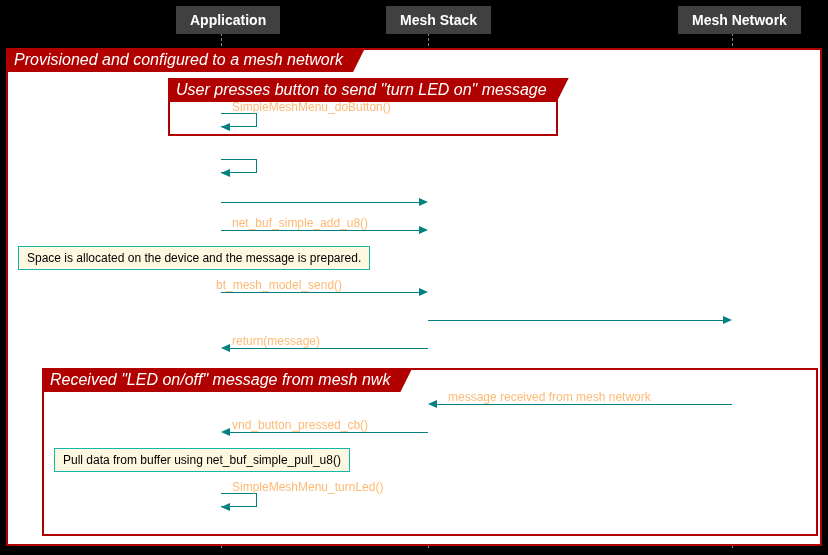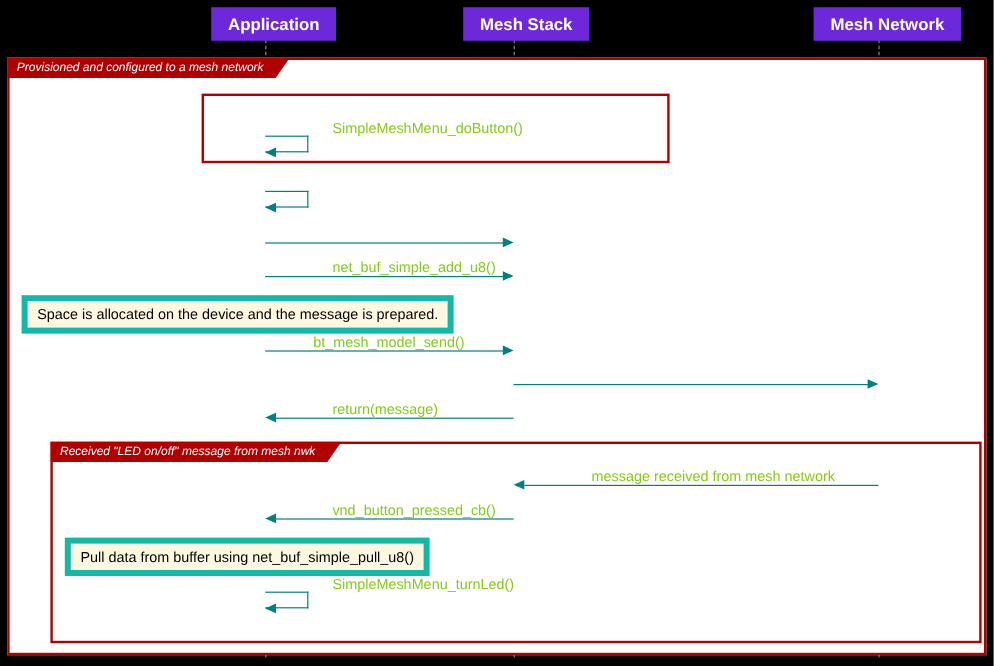--- a/index.html
+++ b/index.html
@@ -8,21 +8,21 @@
     font-family: sans-serif;
     font-size: 12px;
     width: 828px;
     height: 555px;
     position: relative;
     overflow: hidden;
   }
   .canvas { position: relative; width: 828px; height: 555px; }
   .participant {
     position: absolute;
-    background: #6d28d9;
+    background: #404040;
     color: #fff;
     padding: 6px 14px;
     font-size: 14px;
     font-weight: 600;
     text-align: center;
     z-index: 10;
   }
   .lifeline {
     position: absolute;
     width: 0;
@@ -35,47 +35,46 @@
     position: absolute;
     border: 2px solid #b00000;
     background: #fff;
     z-index: 2;
   }
   .box-label {
     position: absolute;
     background: #b00000;
     color: #fff;
     font-style: italic;
-    font-size: 10px;
+    font-size: 16px;
     padding: 3px 10px 3px 8px;
     clip-path: polygon(0 0, 100% 0, calc(100% - 12px) 100%, 0 100%);
     z-index: 6;
   }
   .inner-box {
     position: absolute;
     border: 2px solid #b00000;
     background: #fff;
     z-index: 4;
   }
   .note {
     position: absolute;
     background: #fff8e0;
-    border: 5px solid #14b8a6;
+    border: 1px solid #14b8a6;
     padding: 4px 8px;
     font-size: 12px;
     z-index: 7;
     white-space: nowrap;
   }
   .msg-label {
     position: absolute;
     font-size: 12px;
-    color: #84cc16;
+    color: #fdba74;
     z-index: 8;
     white-space: nowrap;
-    margin-left: 45px;
   }
   .arrow-line {
     position: absolute;
     height: 0;
     border-top: 1.3px solid #008080;
     z-index: 7;
   }
   .arrow-head-right {
     position: absolute;
     width: 0; height: 0;
@@ -111,20 +110,21 @@
   <div class="lifeline" style="left:732px"></div>
 
   <div class="participant" style="left:176px; top:6px">Application</div>
   <div class="participant" style="left:386px; top:6px">Mesh Stack</div>
   <div class="participant" style="left:678px; top:6px">Mesh Network</div>
 
   <div class="outer-box" style="left:6px; top:48px; width:816px; height:498px"></div>
   <div class="box-label" style="left:6px; top:48px; padding-right:22px">Provisioned and configured to a mesh network</div>
 
   <div class="inner-box" style="left:168px; top:78px; width:390px; height:58px"></div>
+  <div class="box-label" style="left:168px; top:78px; padding-right:22px">User presses button to send "turn LED on" message</div>
 
   <div class="msg-label" style="left:232px; top:100px">SimpleMeshMenu_doButton()</div>
   <div class="self-arrow" style="left:221px; top:113px"></div>
   <div class="arrow-head-left" style="left:221px; top:123px"></div>
 
   <div class="self-arrow" style="left:221px; top:159px"></div>
   <div class="arrow-head-left" style="left:221px; top:169px"></div>
 
   <div class="arrow-line" style="left:221px; top:202px; width:199px"></div>
   <div class="arrow-head-right" style="left:419px; top:198px"></div>

